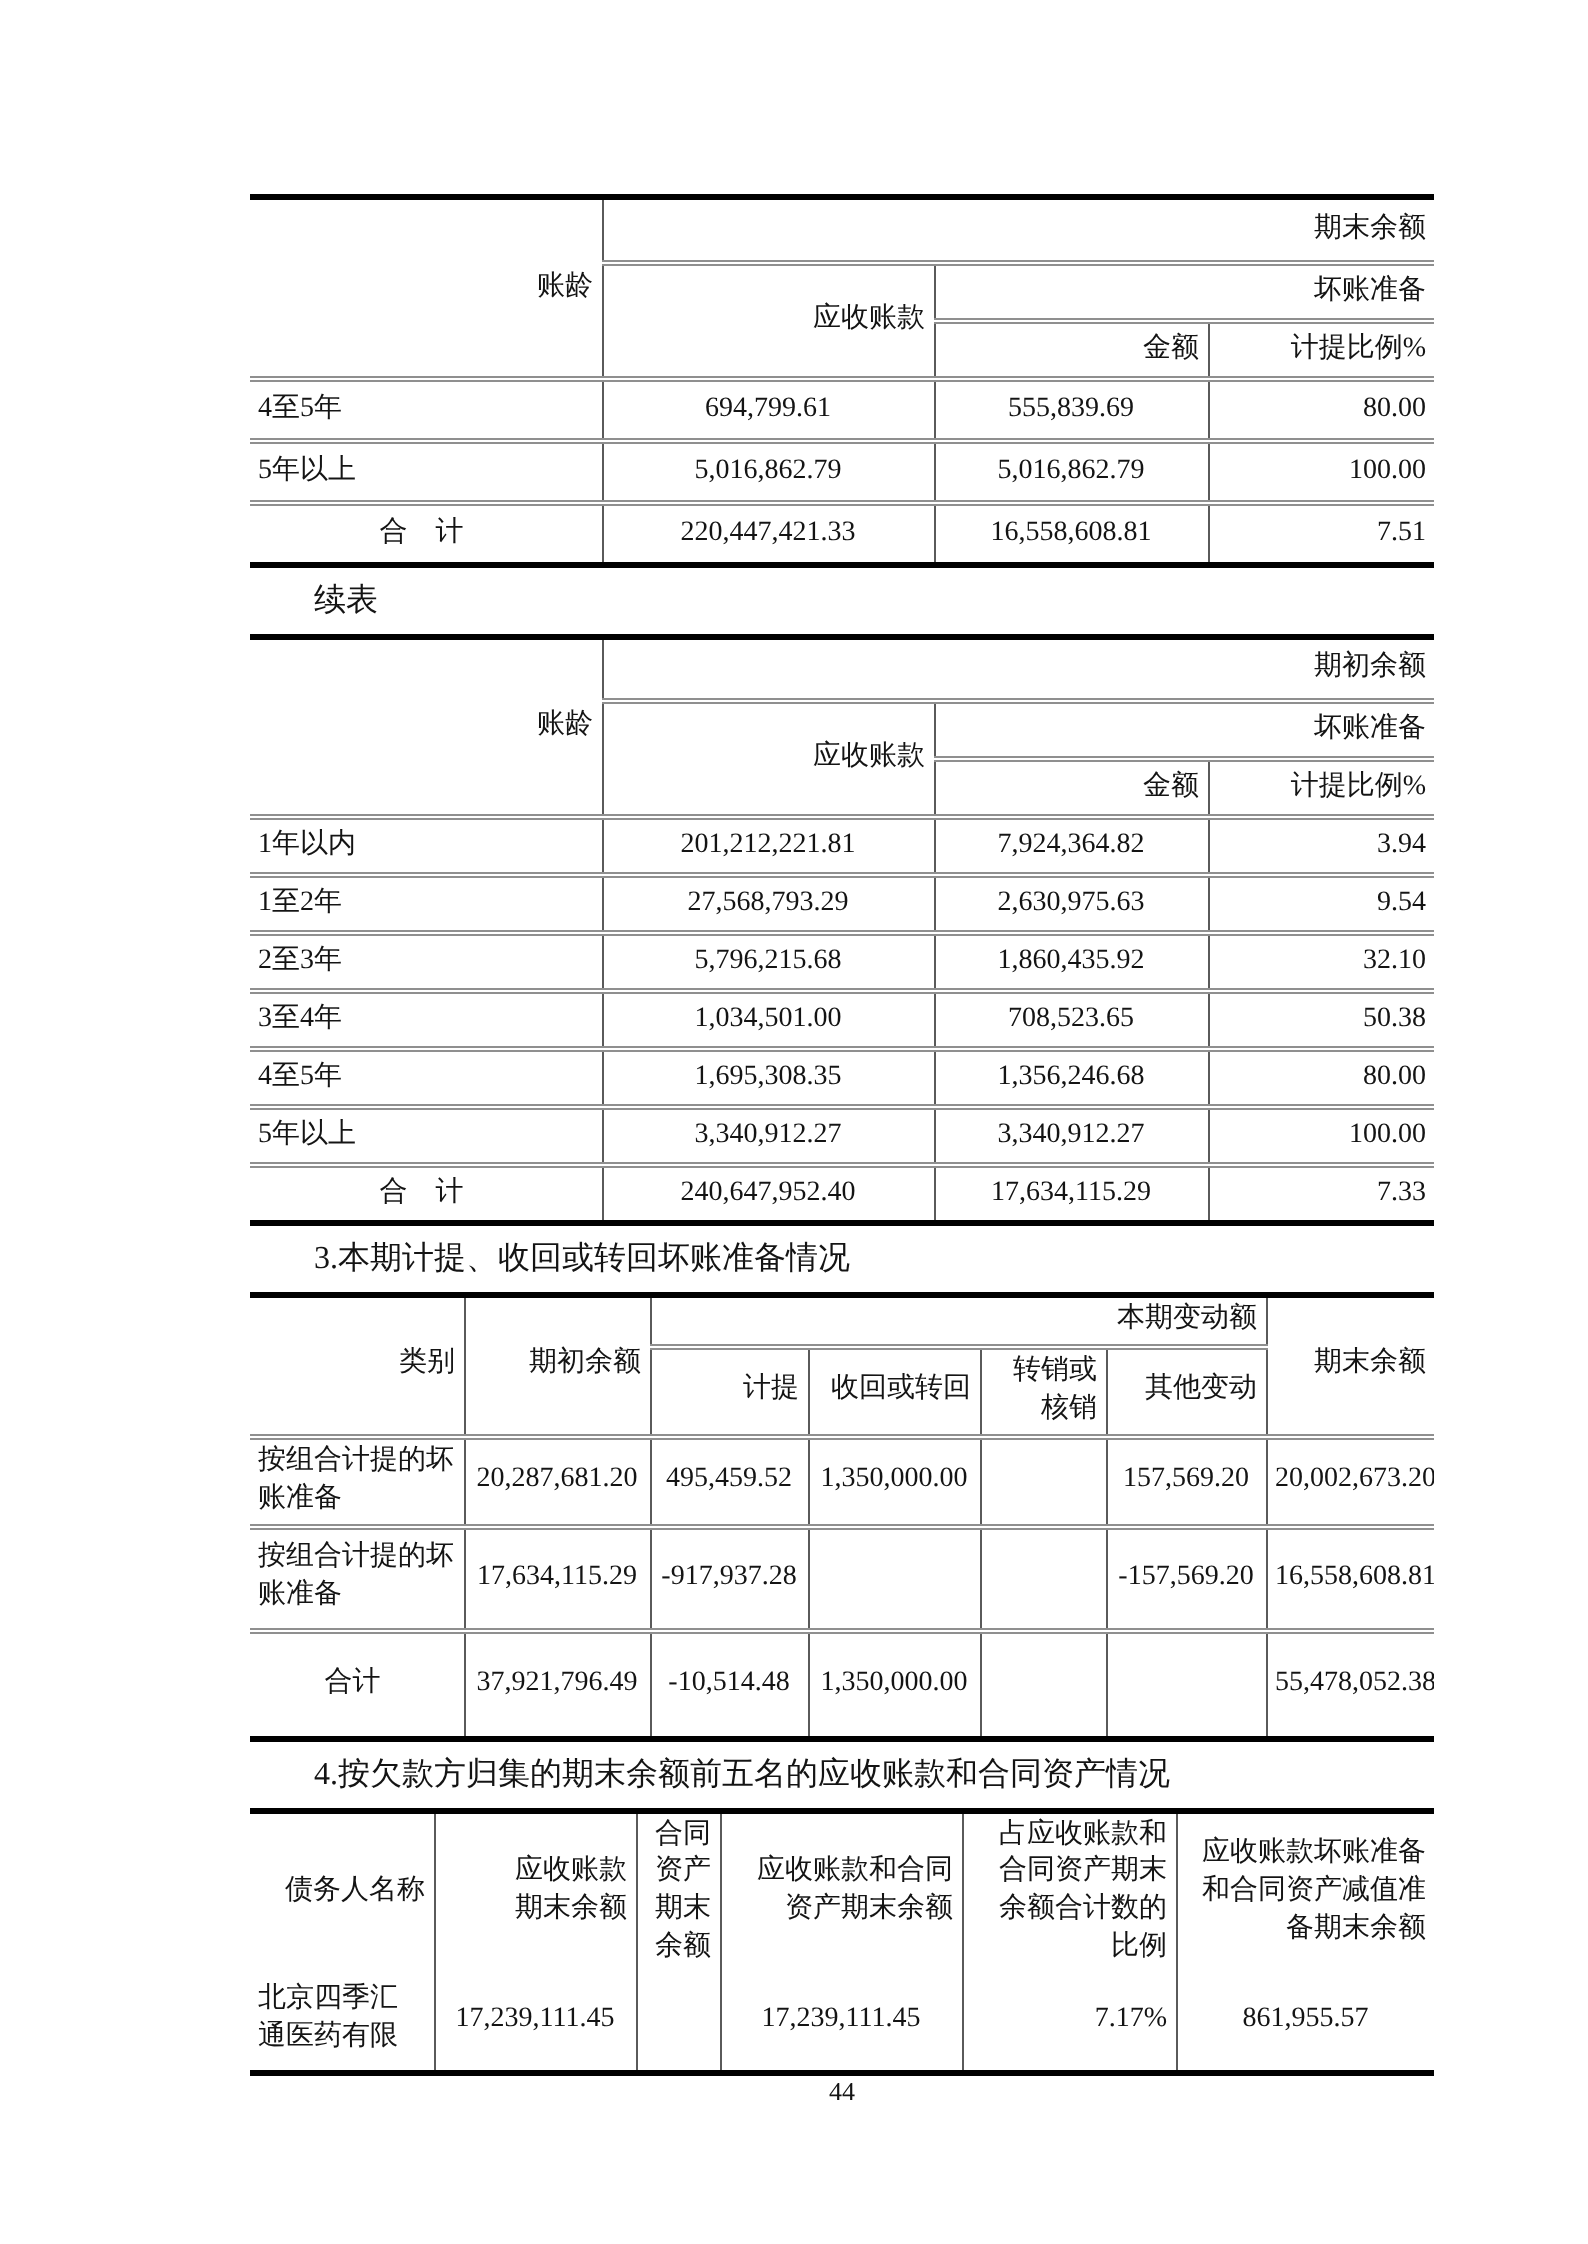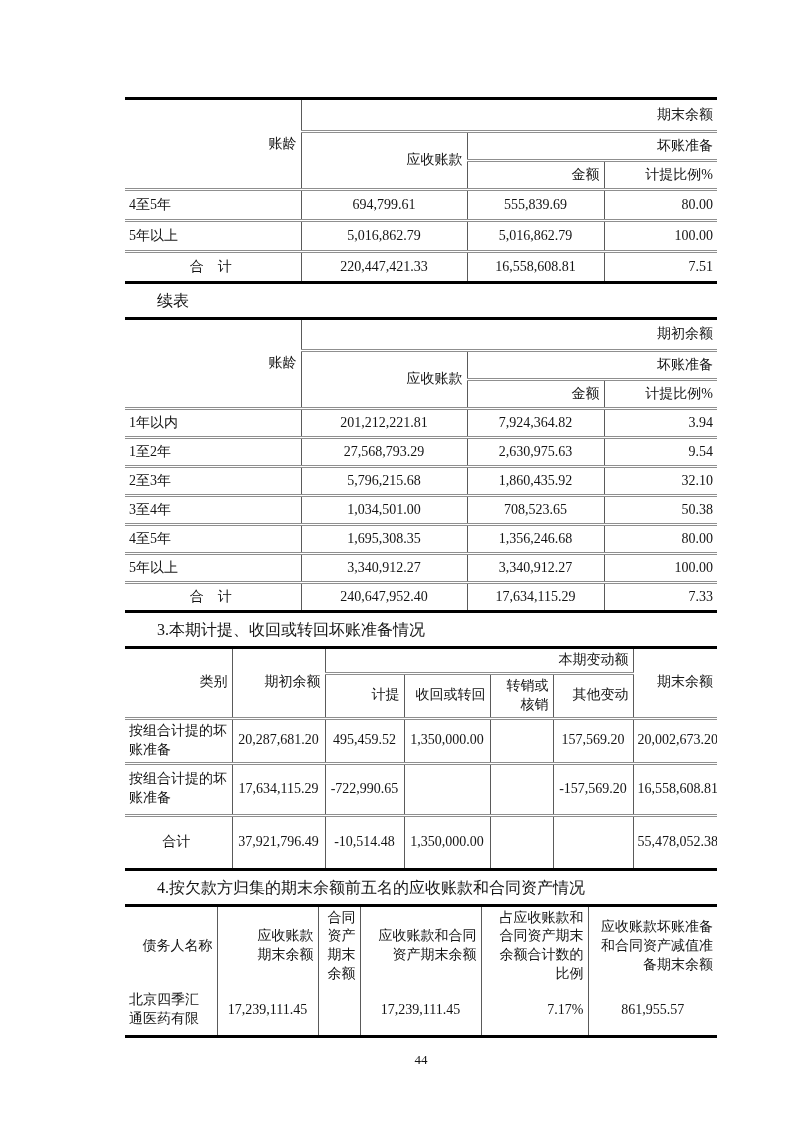--- a/index.html
+++ b/index.html
@@ -61,21 +61,20 @@
 
   .interline {
     font-size:16px;
     line-height:18px;
     padding-left:32px;
     margin:8px 0 7px 0;
   }
   .pagenum {
     text-align:center;
     font-size:13px;
-    margin-top:14px;
   }
 </style>
 </head>
 <body>
 
 <div class="page">
   <div class="content">
 
     <table class="fin t1">
       <colgroup>
@@ -222,21 +221,21 @@
           <td class="r">20,287,681.20</td>
           <td class="r">495,459.52</td>
           <td class="r">1,350,000.00</td>
           <td class="r"></td>
           <td class="r">157,569.20</td>
           <td class="r">20,002,673.20</td>
         </tr>
         <tr class="hl">
           <td class="l">按组合计提的坏账准备</td>
           <td class="r">17,634,115.29</td>
-          <td class="r">-722,990.65</td>
+          <td class="r">-917,937.28</td>
           <td class="r"></td>
           <td class="r"></td>
           <td class="r">-157,569.20</td>
           <td class="r">16,558,608.81</td>
         </tr>
         <tr class="hl total-row">
           <td class="l">合计</td>
           <td class="r">37,921,796.49</td>
           <td class="r">-10,514.48</td>
           <td class="r">1,350,000.00</td>

